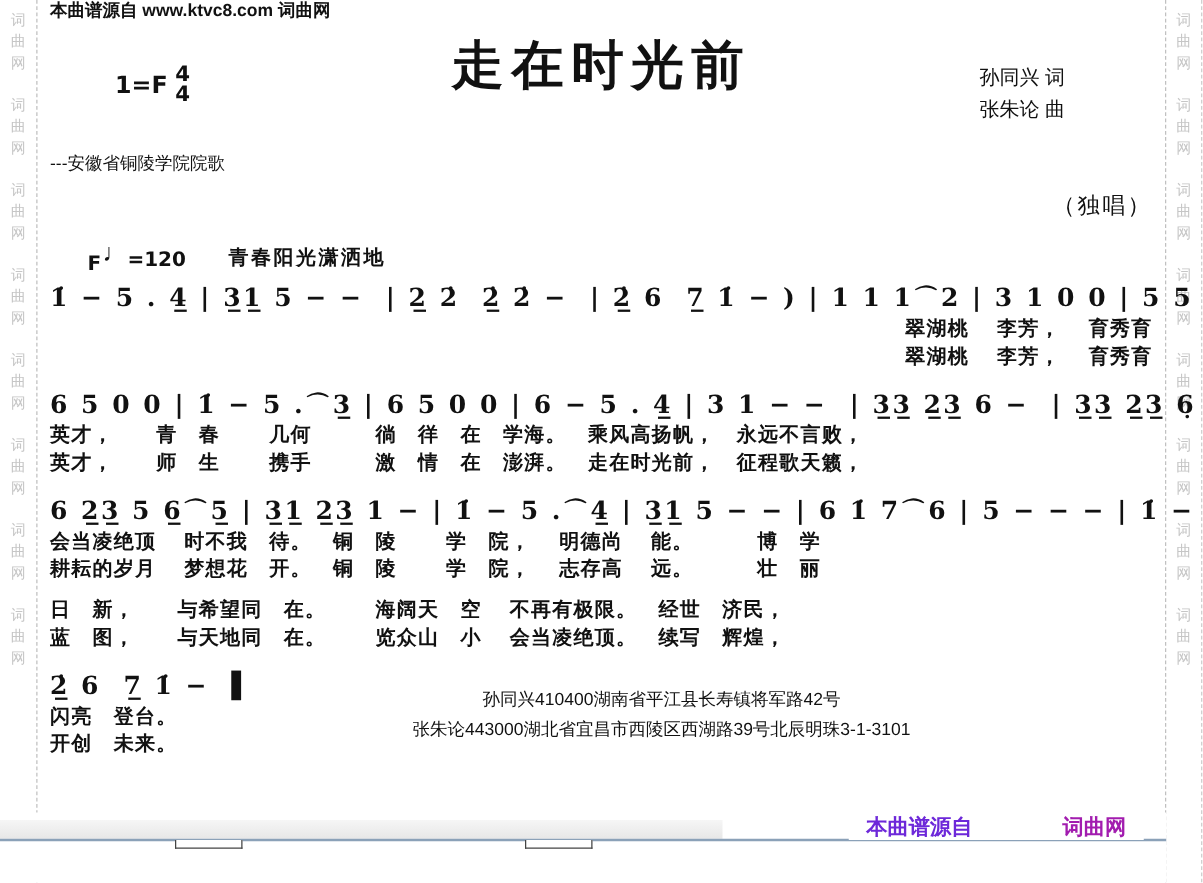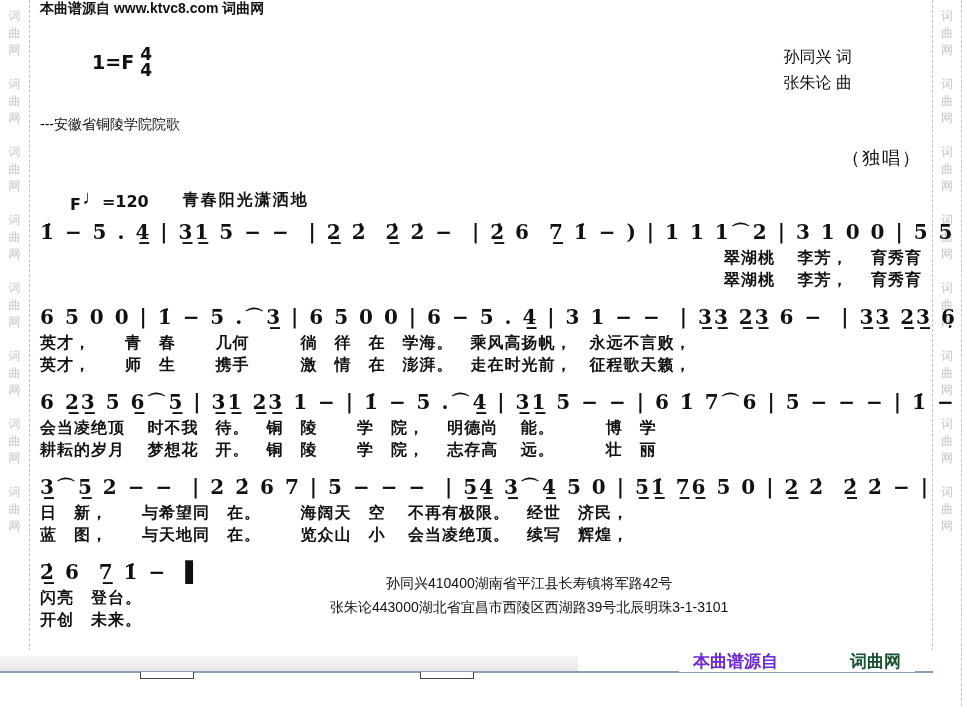--- a/index.html
+++ b/index.html
@@ -136,20 +136,21 @@
     <div class="source-note">本曲谱源自 www.ktvc8.com 词曲网</div>
 
     <div class="head-block">
       <div class="keysig">
         <span>1=F</span>
         <span class="frac">
           <span>4</span>
           <span>4</span>
         </span>
       </div>
+      <div class="title">走在时光前</div>
       <div class="credits">
         <div>孙同兴  词</div>
         <div>张朱论  曲</div>
       </div>
     </div>
 
     <div class="subtitle">---安徽省铜陵学院院歌</div>
     <div class="voice">（独唱）</div>
 
     <div class="tempo-row">
@@ -173,21 +174,20 @@
         <div class="lyric">英才，　　师　生　　 携手　　　激　情　在　澎湃。　走在时光前，　征程歌天籁，</div>
       </div>
 
       <div class="sys">
         <div class="notation">6 2̲3̲ 5 6̲⌒5̲ | 3̲1̲ 2̲3̲ 1 − | 1̇ − 5 .⌒4̲ | 3̲1̲ 5 − − | 6 1̇ 7⌒6 | 5 − − − | 1̇ − 5 .⌒4̲ |</div>
         <div class="lyric">会当凌绝顶　 时不我　待。　铜　陵　　 学　院，　 明德尚　 能。　　　博　学</div>
         <div class="lyric">耕耘的岁月　 梦想花　开。　铜　陵　　 学　院，　 志存高　 远。　　　壮　丽</div>
       </div>
 
       <div class="sys">
-        <div class="notation">3̲⌒5̲ 2 − −  | 2 2̇ 6 7 | 5 − − −  | 5̲4̲ 3̲⌒4̲ 5 0 | 5̲1̲̇ 7̲6̲ 5 0 | 2̲ 2̇  2̲̇ 2̇ − |</div>
         <div class="lyric">日　新，　　与希望同　在。　　 海阔天　空　 不再有极限。　经世　济民，</div>
         <div class="lyric">蓝　图，　　与天地同　在。　　 览众山　小　 会当凌绝顶。　续写　辉煌，</div>
       </div>
 
       <div class="sys sys-last">
         <div class="left-col">
           <div class="notation">2̲̇ 6  7̲ 1̇ −  ▌</div>
           <div class="lyric">闪亮　登台。</div>
           <div class="lyric">开创　未来。</div>
         </div>
@@ -200,17 +200,17 @@
     </div>
   </div>
 
   <div class="bottombar">
     <div class="bb-strip"></div>
     <div class="bb-line"></div>
     <div class="bb-notch bb-notch-1"></div>
     <div class="bb-notch bb-notch-2"></div>
     <div class="bb-brand-box">
       <span class="bb-source">本曲谱源自</span>
-      <span class="bb-brand" style="color: #14532d;">词曲网</span>
+      <span class="bb-brand" style="color: #a21caf;">词曲网</span>
     </div>
   </div>
 
 </div>
 
 </body></html>

